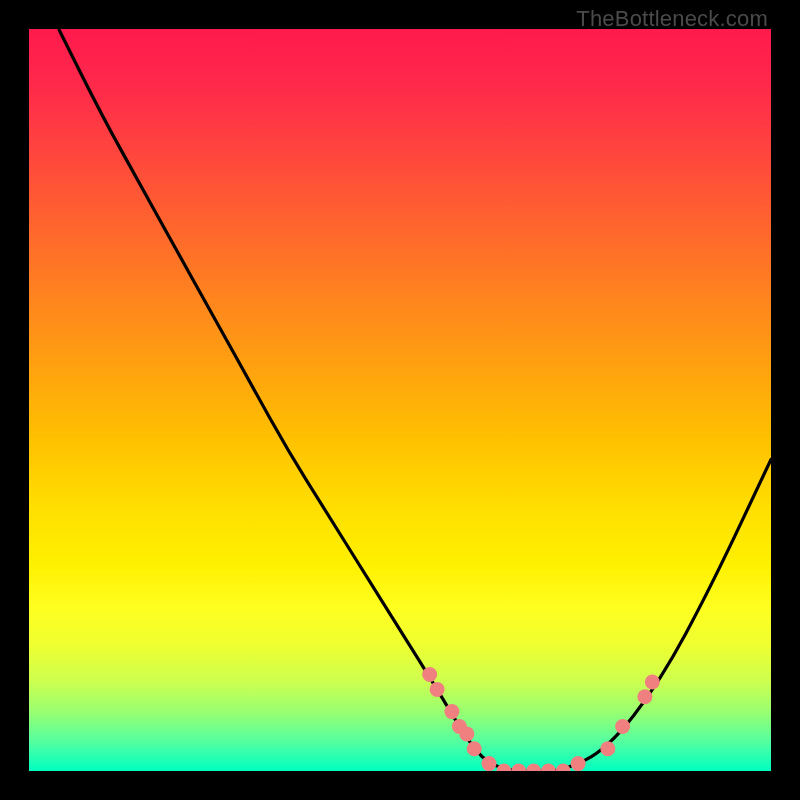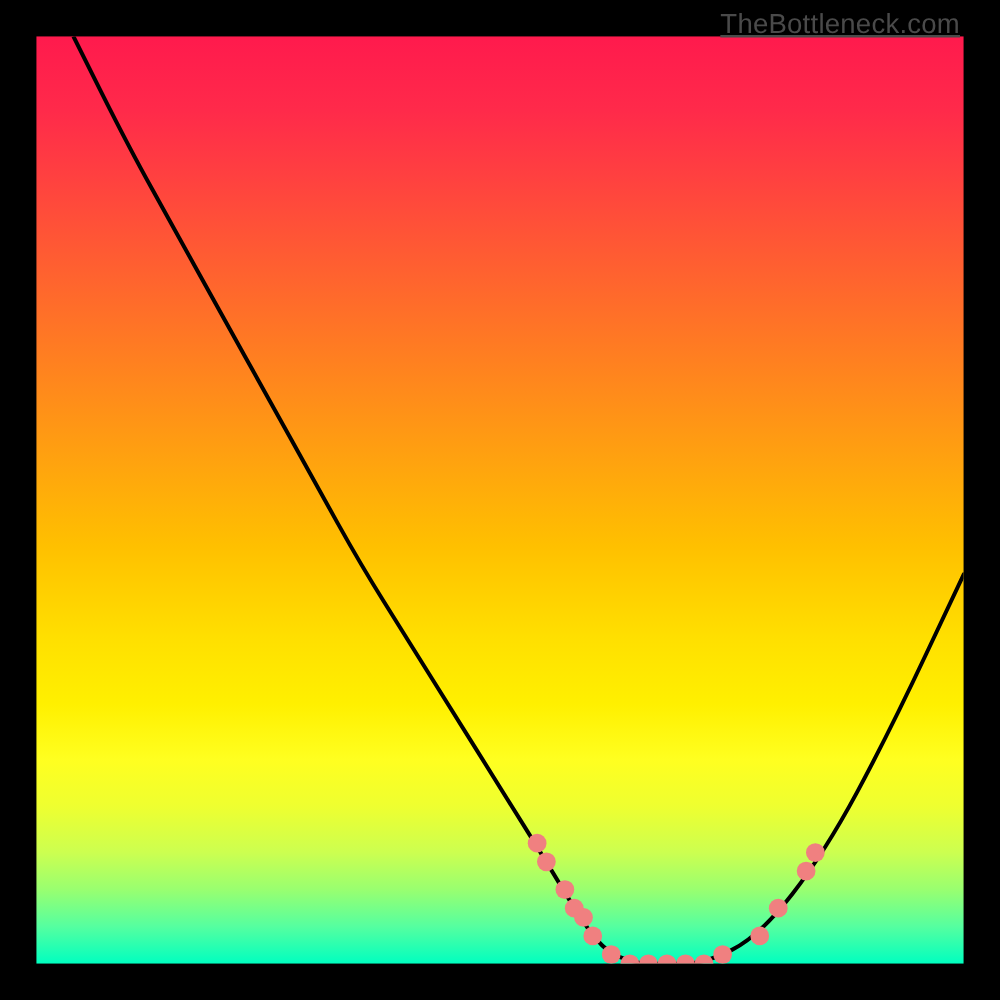--- a/index.html
+++ b/index.html
@@ -48,21 +48,20 @@
   }
   .watermark {
     position: absolute;
     top: 6px;
     right: 32px;
     color: #4a4a4a;
     font-size: 22px;
     font-weight: 500;
     text-align: center;
     letter-spacing: 0.2px;
-    text-decoration: underline;
   }
   svg.curve {
     position: absolute;
     top: 0; left: 0;
     width: 742px;
     height: 742px;
   }
 </style>
 </head>
 <body>

